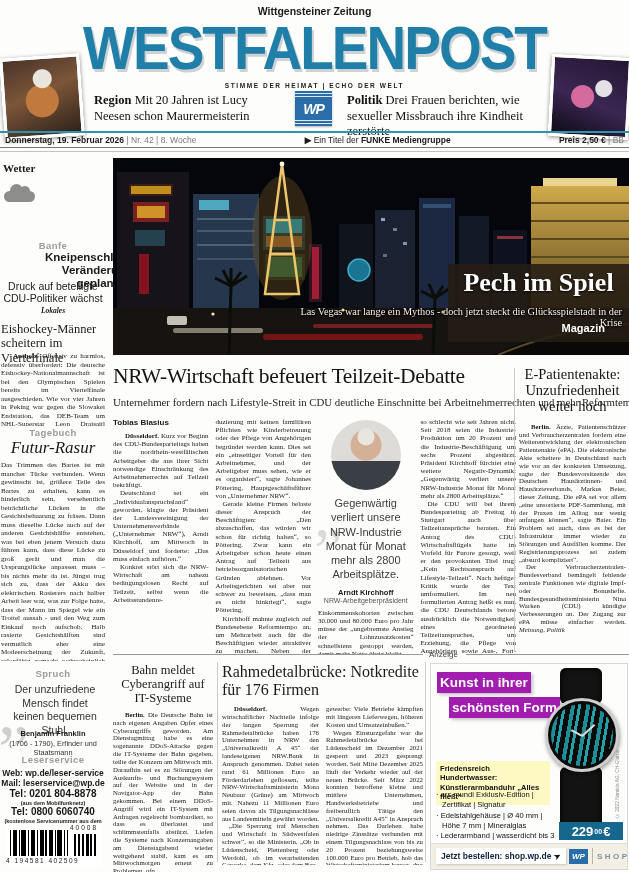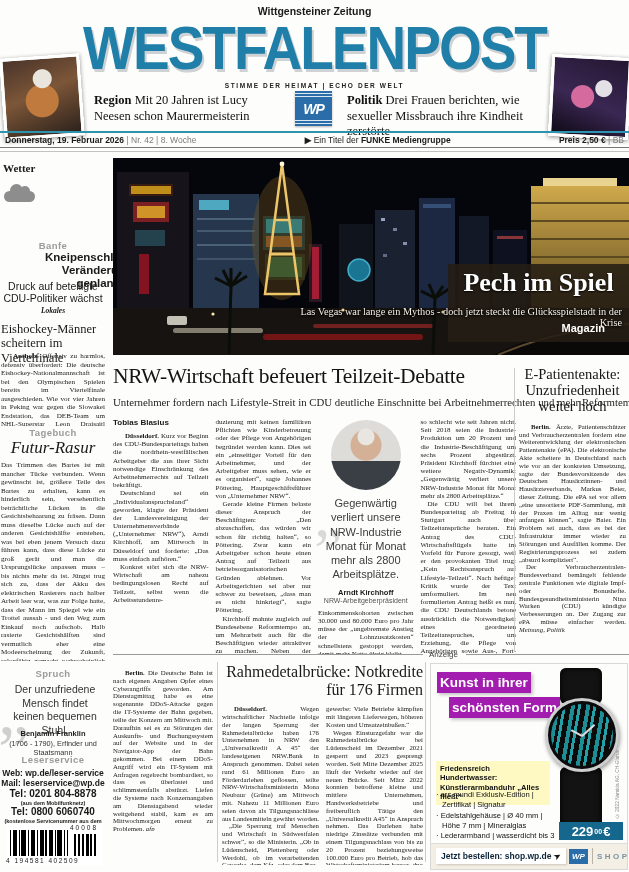--- a/index.html
+++ b/index.html
@@ -110,21 +110,21 @@
   .epa-body{margin-top:8px;height:228px;overflow:hidden;}
   .epa .para{font-size:6.8px;line-height:1.15;}
 
   
   .hrule{height:1px;background:#999;}
   .bahn{left:113px;top:663px;width:100px;}
   .bahn-headline{font:12.5px/1.12 "Liberation Serif",serif;text-align:center;}
   .bahn-body{margin-top:6px;height:162px;overflow:hidden;}
   .bahn .para,.bridge .para{font-size:6.8px;line-height:1.15;}
   .bridge{left:222px;top:663px;width:201px;}
-  .bridge-headline{font:16px/1.1 "Liberation Serif",serif;text-align:right;}
+  .bridge-headline{font:16px/1.1 "Liberation Serif",serif;text-align:left;}
   .bridge-cols{margin-top:7px;display:flex;gap:7px;height:160px;overflow:hidden;}
   .bridge-col{width:97px;}
 
   
   .anzeige-label{left:429px;top:650px;font:8px "Liberation Sans",sans-serif;color:#444;}
   .anzeige-line{left:466px;top:654px;width:163px;height:1px;background:#999;}
   .ad{left:430px;top:663px;width:198px;height:207px;background:#fdfdfc;border:1px solid #d8d8d8;box-sizing:border-box;}
   .ad-blue{position:absolute;background:#a21caf;color:#fff;font:bold 13.5px "Liberation Sans",sans-serif;
      padding:3px 3px;box-shadow:2px 2px 3px #c5c5c5;}
   .ad-blue1{left:6px;top:8px;} .ad-blue2{left:18px;top:33px;}
@@ -371,20 +371,21 @@
       <p class="para"><b class="lead">Berlin.</b><span> Ärzte, Patientenschützer und Verbraucherzentralen fordern eine Weiterentwicklung der elektronischen Patientenakte (ePA). Die elektronische Akte scheitere in Deutschland nach wie vor an der konkreten Umsetzung, sagte der Bundesvorsitzende des Deutschen Hausärztinnen- und Hausärzteverbands, Markus Beier, dieser Zeitung. Die ePA sei vor allem „eine unsortierte PDF-Sammlung, mit der Praxen im Alltag nur wenig anfangen können“, sagte Baier. Ein Problem sei auch, dass es bei der Infrastruktur immer wieder zu Störungen und Ausfällen komme. Der Registrierungsprozess sei zudem „absurd kompliziert“.</span></p>
       <p class="para"><span>Der Verbraucherzentralen-Bundesverband bemängelt fehlende zentrale Funktionen wie digitale Impf- oder Bonushefte. Bundesgesundheitsministerin Nina Warken (CDU) kündigte Verbesserungen an. Der Zugang zur ePA müsse einfacher werden. </span><span class="tail">Meinung, Politik</span></p>
     </div>
   </div>
 
   <div class="abs hrule" style="left:113px;top:654px;width:310px"></div>
   <div class="abs anzeige-label">Anzeige</div>
   <div class="abs anzeige-line"></div>
 
   <div class="abs bahn">
+    <div class="bahn-headline">Bahn meldet Cyberangriff auf IT-Systeme</div>
     <div class="bahn-body">
       <p class="para"><b class="lead">Berlin.</b><span> Die Deutsche Bahn ist nach eigenen Angaben Opfer eines Cyberangriffs geworden. Am Dienstagmittag habe es eine sogenannte DDoS-Attacke gegen die IT-Systeme der Bahn gegeben, teilte der Konzern am Mittwoch mit. Daraufhin sei es zu Störungen der Auskunfts- und Buchungssystem auf der Website und in der Navigator-App der Bahn gekommen. Bei einem DDoS-Angriff wird ein IT-System mit Anfragen regelrecht bombardiert, so dass es überlastet und schlimmstenfalls abstürzt. Liefen die Systeme nach Konzernangaben am Dienstagabend wieder weitgehend stabil, kam es am Mittwochmorgen erneut zu Problemen. </span><span class="tail">afp</span></p>
     </div>
   </div>
 
   <div class="abs vline" style="left:217px;top:662px;height:200px"></div>
   <div class="abs bridge">
     <div class="bridge-headline">Rahmedetalbrücke: Notkredite für 176 Firmen</div>
     <div class="bridge-cols">
       <div class="bridge-col">

